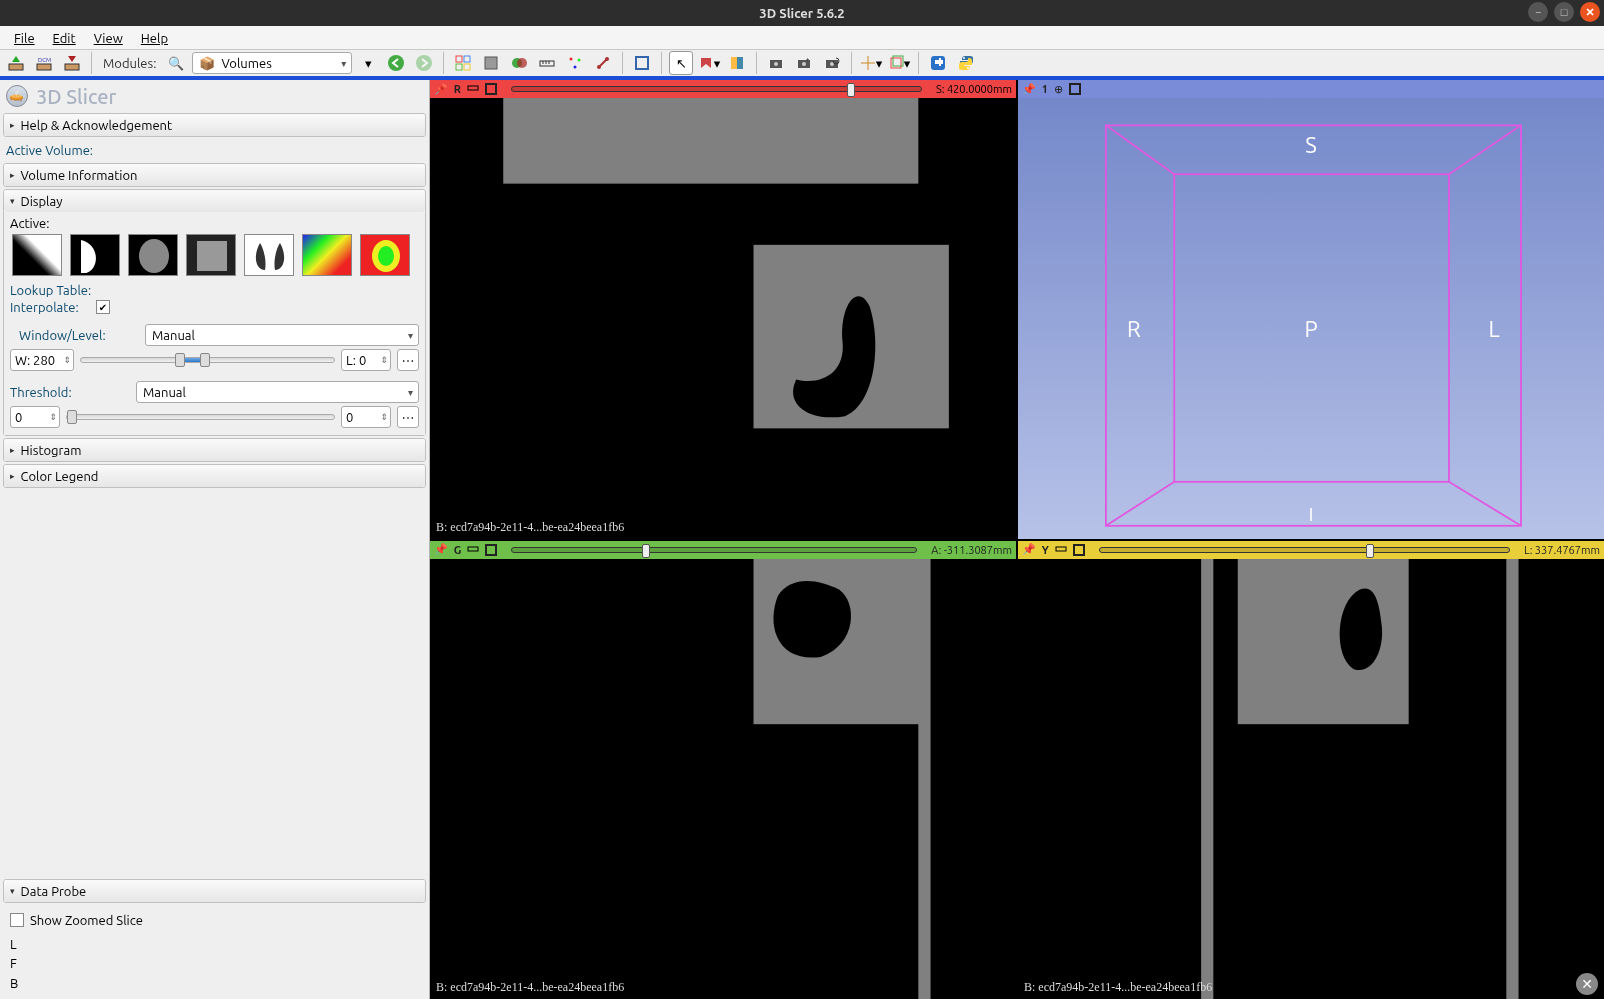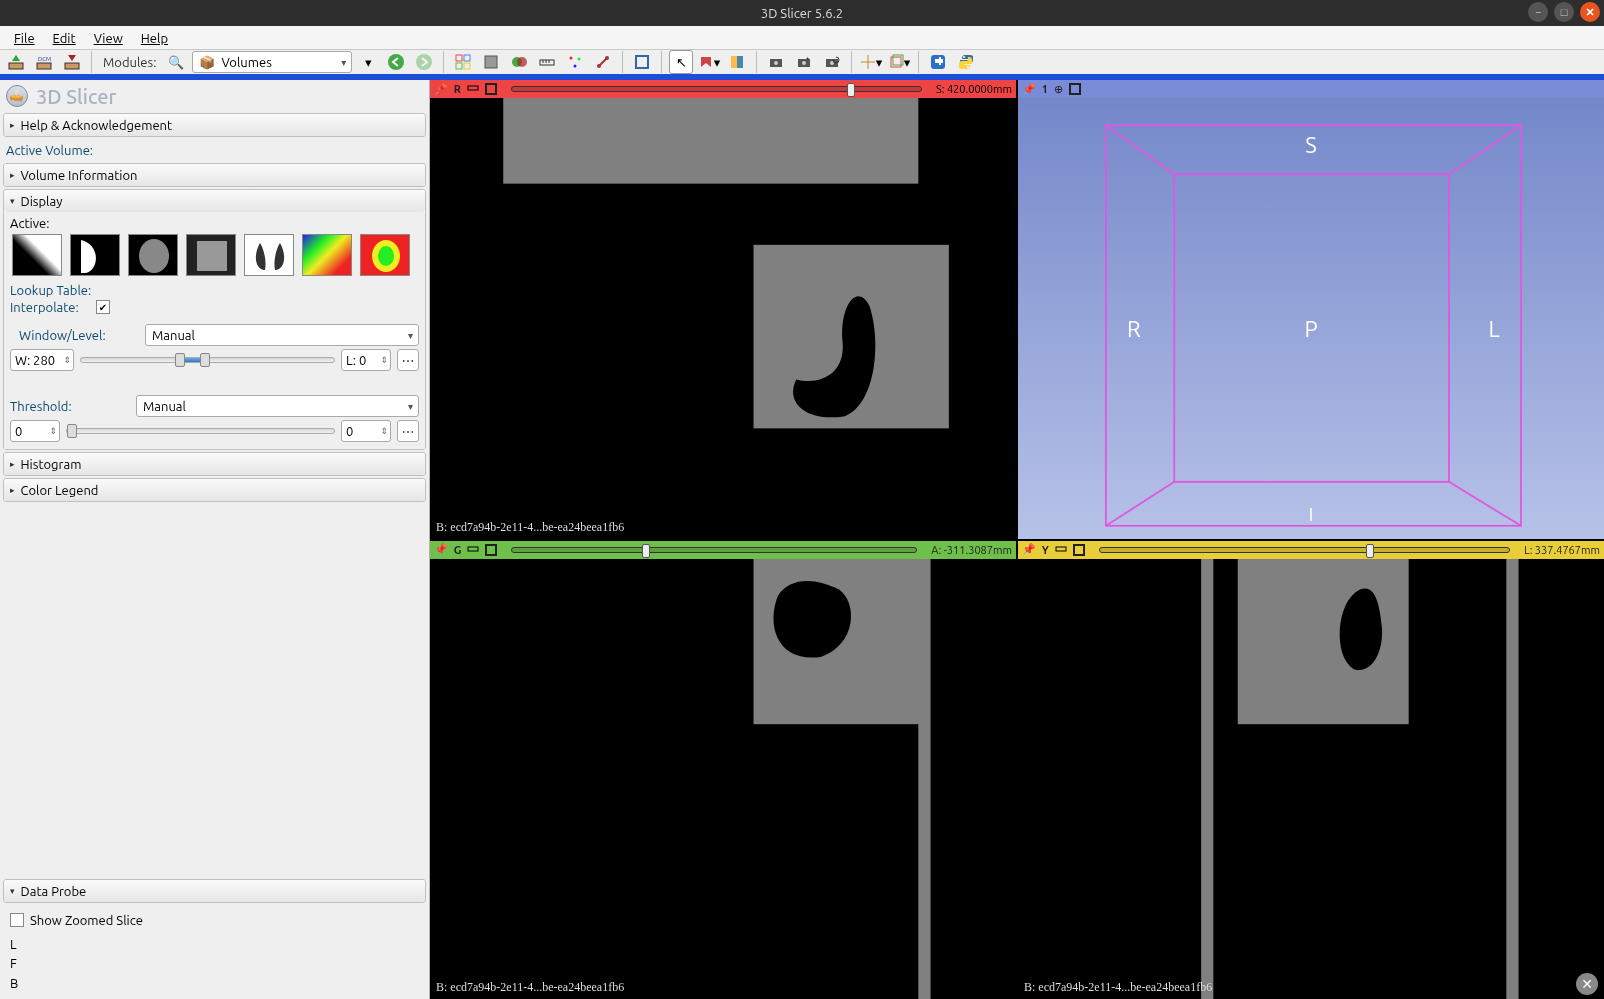--- a/index.html
+++ b/index.html
@@ -1,29 +1,29 @@
 <!DOCTYPE html>
 <html><head>
 <meta charset="utf-8">
 <style>
 * { box-sizing: border-box; margin: 0; padding: 0; font-family: "Ubuntu", "Segoe UI", sans-serif; }
 html, body { width: 1604px; height: 999px; background: #f0f0f0; overflow: hidden; font-size: 13px; }
 
 .titlebar { height: 26px; background: #2d2d2d; color: #ddd; display: flex; align-items: center; justify-content: center; position: relative; }
-.titlebar .title { font-weight: normal; font-size: 13px; }
+.titlebar .title { font-weight: bold; font-size: 13px; }
 .titlebar .win-controls { position: absolute; right: 4px; top: 2px; display: flex; gap: 6px; align-items: center; }
 .win-btn { width: 20px; height: 20px; border-radius: 10px; display: flex; align-items: center; justify-content: center; font-size: 11px; color: #222; }
 .win-min, .win-max { background: #555; color: #ccc; }
 .win-close { background: #e95420; color: #fff; font-weight: bold; }
 
 .menubar { height: 24px; background: #f5f5f5; border-bottom: 1px solid #c8c8c8; display: flex; align-items: center; padding: 0 6px; gap: 2px; }
 .menubar .menu-item { padding: 2px 8px; cursor: default; }
 .menubar .menu-item span.ul { text-decoration: underline; }
 
-.toolbar { height: 30px; background: #efefef; border-bottom: 6px solid #1d4ed8; display: flex; align-items: center; padding: 0 4px; gap: 4px; }
+.toolbar { height: 30px; background: #efefef; border-bottom: 4px solid #1d4ed8; display: flex; align-items: center; padding: 0 4px; gap: 4px; }
 .tb-btn { width: 24px; height: 24px; display: flex; align-items: center; justify-content: center; border: 1px solid transparent; border-radius: 3px; }
 .tb-sep { width: 1px; height: 22px; background: #bbb; margin: 0 3px; }
 .tb-label { padding: 0 4px; color: #333; }
 .tb-select { height: 22px; border: 1px solid #aaa; border-radius: 3px; background: #fff; padding: 0 18px 0 6px; min-width: 160px; position: relative; display: flex; align-items: center; }
 .tb-select::after { content: "▾"; position: absolute; right: 5px; color: #555; font-size: 10px; }
 
 .content { display: flex; height: calc(999px - 26px - 24px - 30px); }
 .sidebar { width: 430px; background: #efefef; border-right: 1px solid #b5b5b5; display: flex; flex-direction: column; overflow: hidden; }
 .viewer { flex: 1; background: #000; display: grid; grid-template-columns: 1fr 1fr; grid-template-rows: 1fr 1fr; gap: 2px; position: relative; }
 
@@ -315,21 +315,21 @@
             <div class="slider-fill" style="left:38%; right:52%;"></div>
             <div class="slider-thumb" style="left:37%;"></div>
             <div class="slider-thumb" style="left:47%;"></div>
           </div>
           <div class="spin">
               <span>L: 0</span>
             </div>
           <div class="btn-sm">⋯</div>
         </div>
 
-        <div class="form-row" style="margin-top:24px;">
+        <div class="form-row" style="margin-top:10px;">
           <span class="form-label" style="min-width:120px;">Threshold:</span>
           <div class="combo">
               <span>Manual</span>
             </div>
         </div>
         <div class="form-row">
           <div class="spin">
               <span>0</span>
             </div>
           <div class="slider-track">

